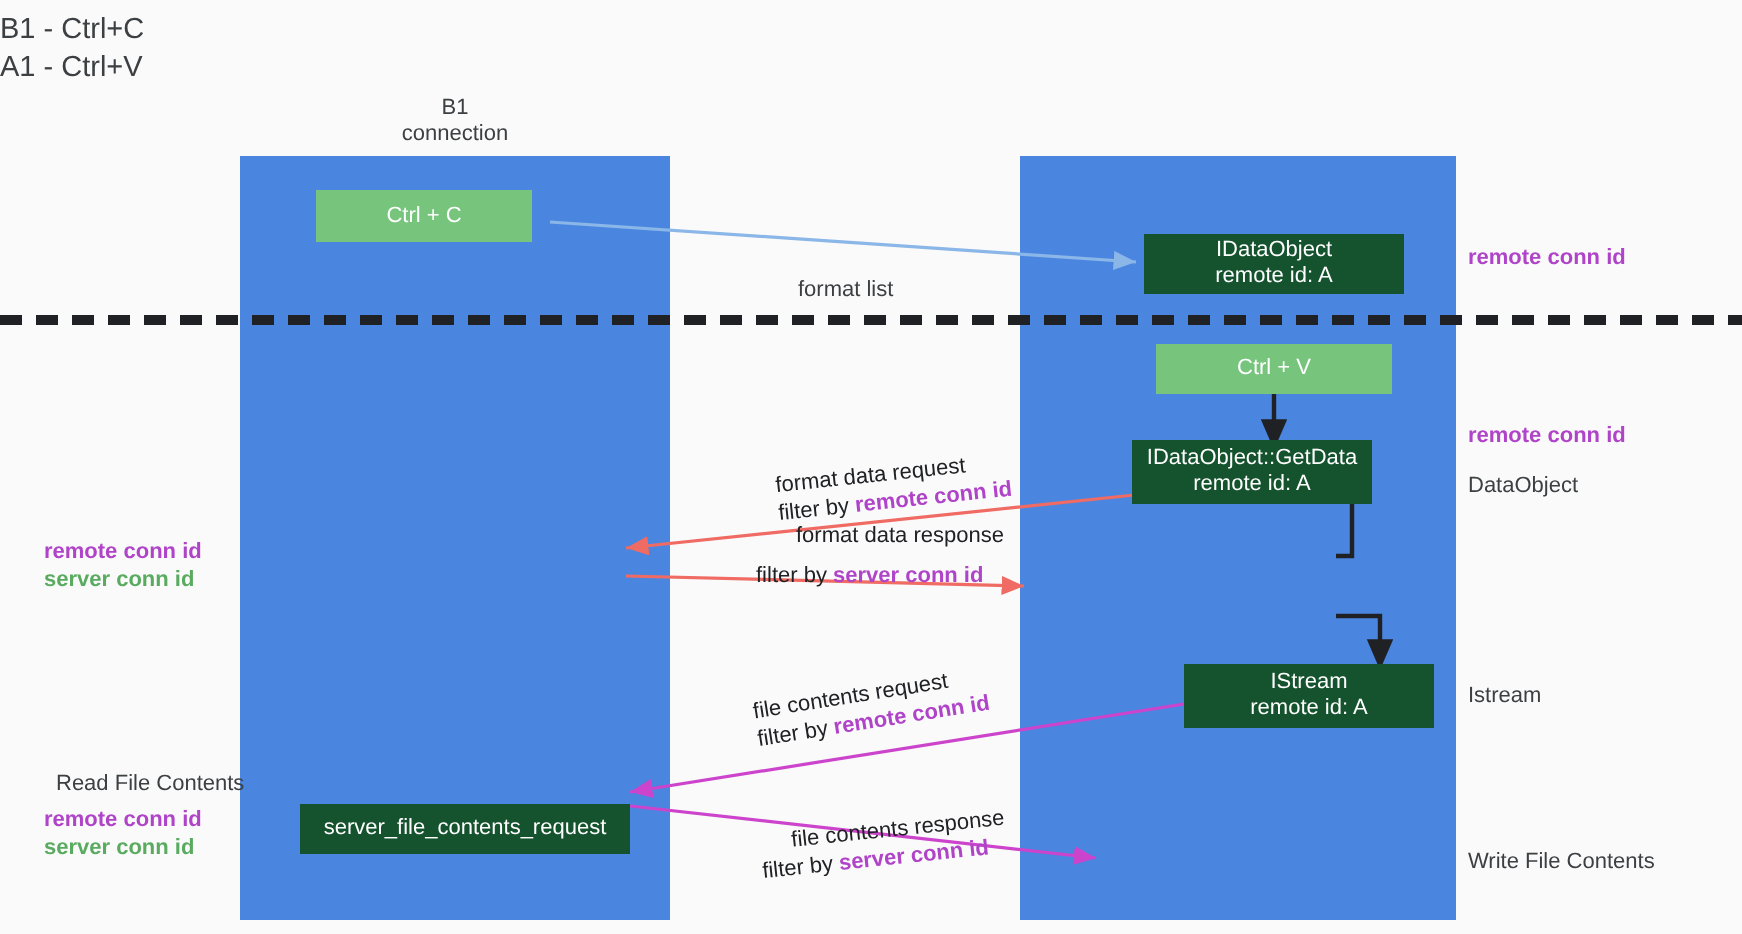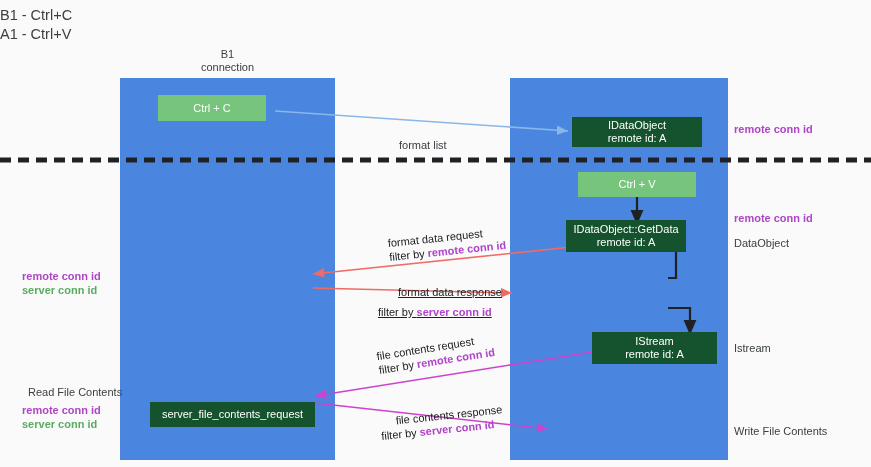--- a/index.html
+++ b/index.html
@@ -109,21 +109,21 @@
   </div>
 
 
   <div class="lbl dark" style="left:399px;top:102px;margin-top:36px;">format list</div>
 
   <div class="mixed rot" style="left:390px;top:236px;transform:rotate(-6deg);">
     <div>format data request</div>
     <div><span>filter by </span><span class="m-purple">remote conn id</span></div>
   </div>
 
-  <div class="mixed" style="left:378px;top:285px;text-decoration:underline;">
+  <div class="mixed" style="left:378px;top:261px;">
     <div style="padding-left:20px;">format data response</div>
     <div style="margin-top:6px;"><span>filter by </span><span class="m-purple">server conn id</span></div>
   </div>
 
   <div class="mixed rot" style="left:380px;top:349px;transform:rotate(-9deg);">
     <div>file contents request</div>
     <div><span>filter by </span><span class="m-purple">remote conn id</span></div>
   </div>
 
   <div class="mixed rot" style="left:382px;top:415px;transform:rotate(-6deg);">

